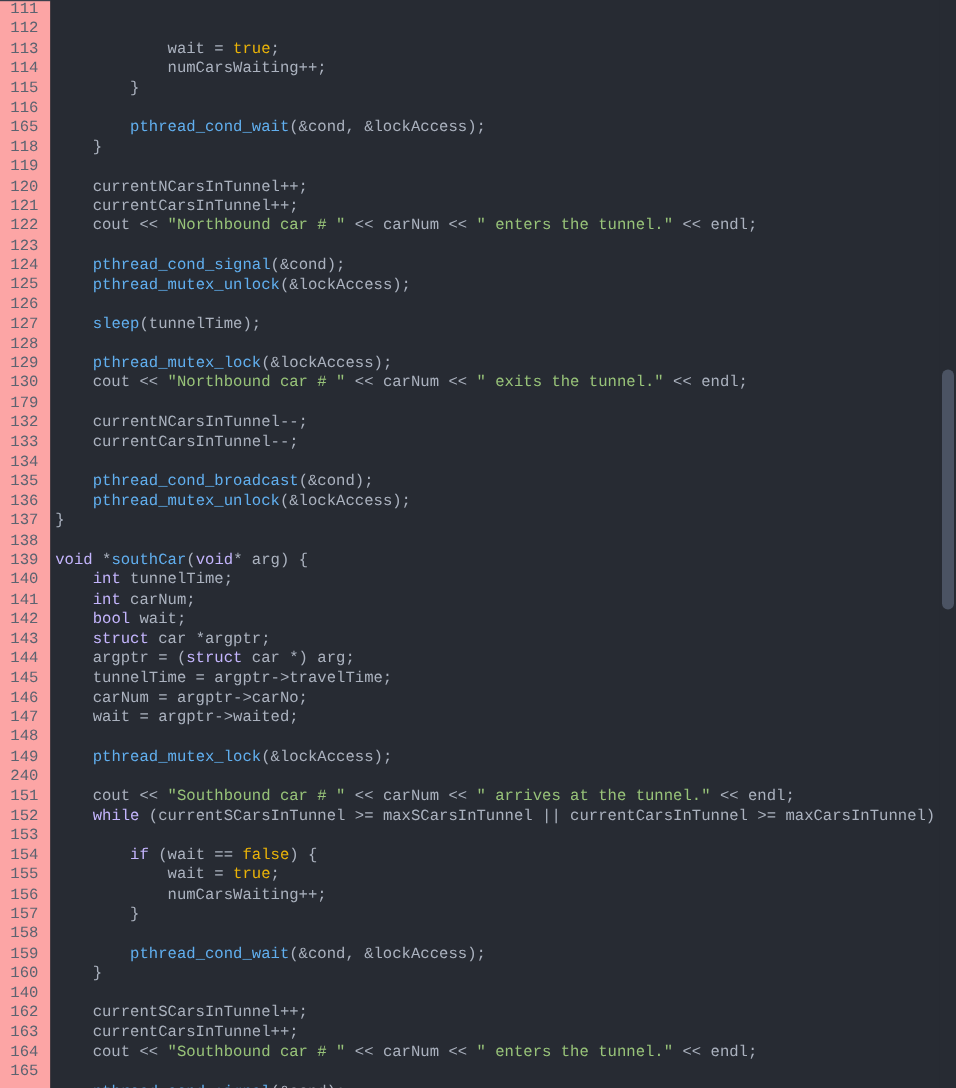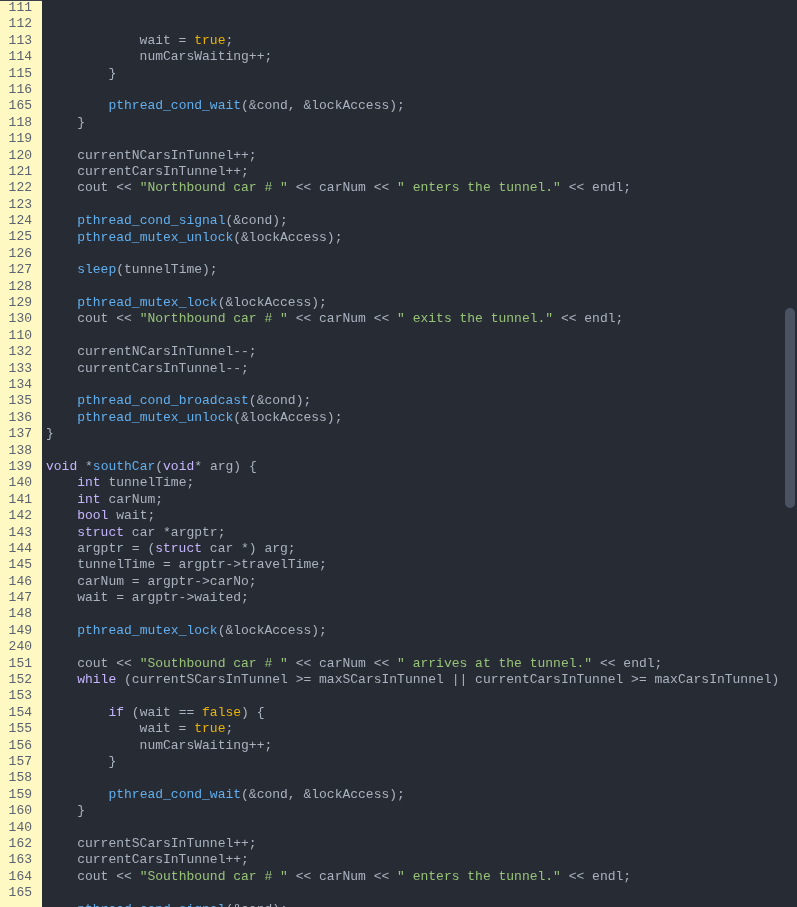--- a/index.html
+++ b/index.html
@@ -7,21 +7,21 @@
   background: #1e2127;
   font-family: Consolas, 'Courier New', monospace;
   font-size: 13px;
   line-height: 16.4px;
   overflow: hidden;
   width: 797px;
   height: 907px;
 }
 .editor { display: flex; width: 100%; height: 100%; }
 .gutter {
-  background: #fef9c3;
+  background: #fca5a5;
   color: #5c6370;
   text-align: right;
   padding: 0 10px 0 8px;
   user-select: none;
   flex-shrink: 0;
   width: 42px;
 }
 .gutter .ln { height: 16.4px; }
 .code {
   background: #272b33;
@@ -79,21 +79,21 @@
       <div class="ln">121</div>
       <div class="ln">122</div>
       <div class="ln">123</div>
       <div class="ln">124</div>
       <div class="ln">125</div>
       <div class="ln">126</div>
       <div class="ln">127</div>
       <div class="ln">128</div>
       <div class="ln">129</div>
       <div class="ln">130</div>
-      <div class="ln">110</div>
+      <div class="ln">179</div>
       <div class="ln">132</div>
       <div class="ln">133</div>
       <div class="ln">134</div>
       <div class="ln">135</div>
       <div class="ln">136</div>
       <div class="ln">137</div>
       <div class="ln">138</div>
       <div class="ln">139</div>
       <div class="ln">140</div>
       <div class="ln">141</div>

